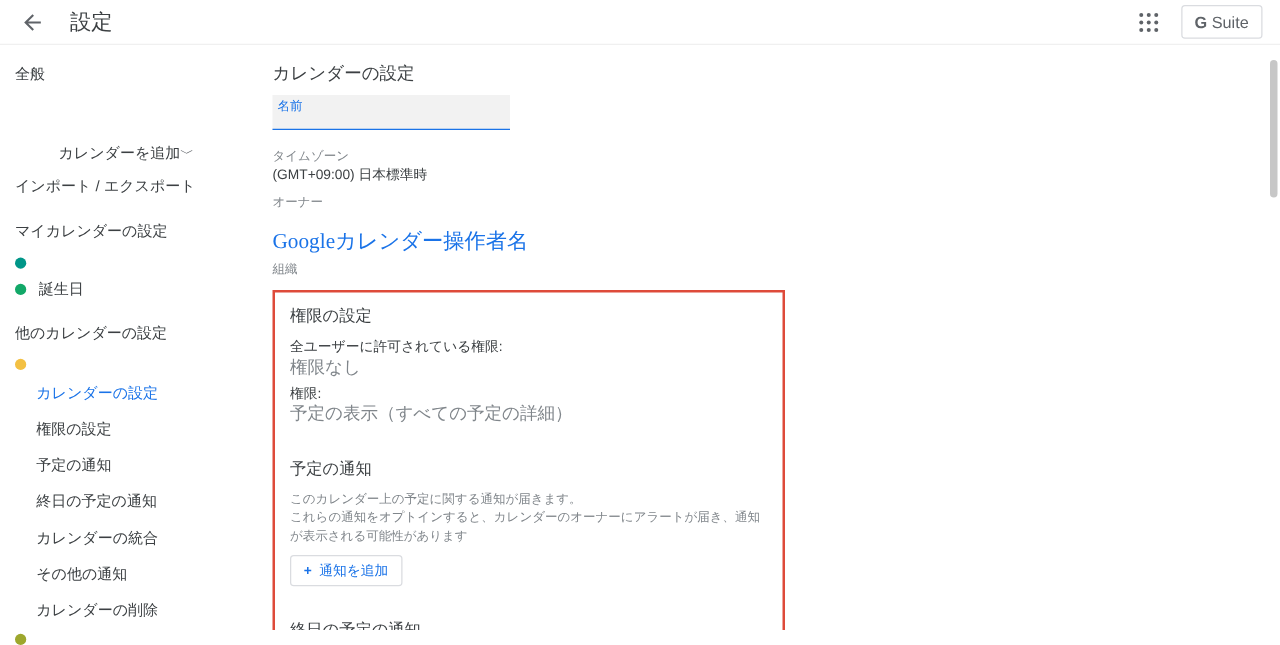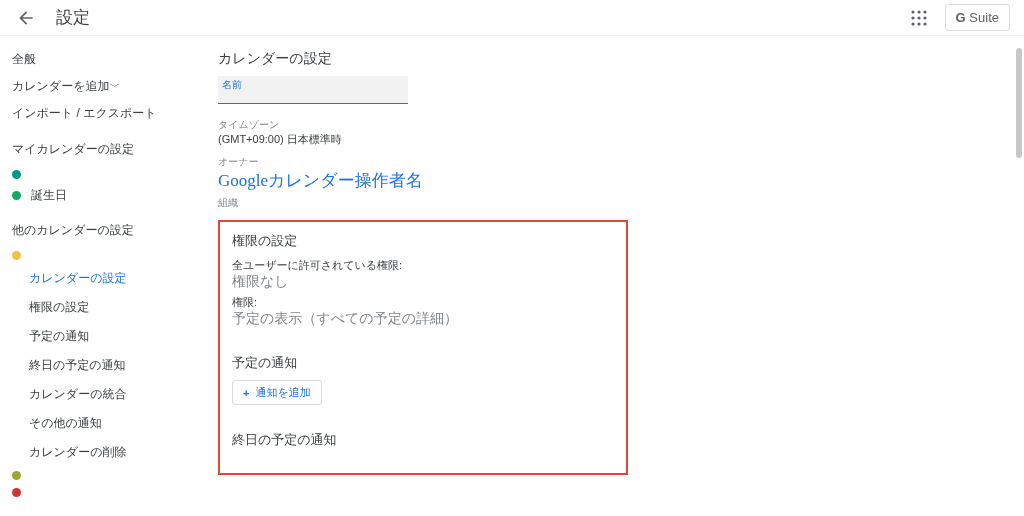--- a/index.html
+++ b/index.html
@@ -7,42 +7,42 @@
 .header { height:36px; display:flex; align-items:center; padding:0 14px; border-bottom:1px solid #f0f0f0; }
 .back-arrow { width:24px; height:24px; display:flex; align-items:center; justify-content:center; border-radius:50%; cursor:pointer; color:#5f6368; margin-right:18px; }
 .title { font-size:17px; color:#3c4043; }
 .spacer { flex:1; }
 .apps-icon { width:24px; height:24px; cursor:pointer; margin-right:14px; color:#5f6368; display:flex; align-items:center; justify-content:center; }
 .gsuite-btn { border:1px solid #dadce0; border-radius:3px; padding:5px 10px; font-size:13px; color:#5f6368; cursor:pointer; background:#fff; }
 .gsuite-btn b { color:#5f6368; font-weight:600; }
 .layout { display:flex; height:calc(100% - 48px); }
 .sidebar { width:200px; padding:10px 0 0 12px; font-size:12px; color:#3c4043; }
 .side-item { padding:5px 0; cursor:pointer; }
-.side-expand { display:flex; align-items:center; justify-content:flex-start; padding:5px 10px 5px 0; cursor:pointer; }
+.side-expand { display:flex; align-items:center; justify-content:center; padding:5px 10px 5px 0; cursor:pointer;margin-top:36px; }
 .chev { color:#5f6368; font-size:11px; }
 .side-sect { margin-top:14px; }
 .side-sect-h { font-size:12px; color:#3c4043; margin-bottom:8px; }
 .side-dot-row { display:flex; align-items:center; padding:4px 0; cursor:pointer; }
 .dot { width:9px; height:9px; border-radius:50%; margin-right:10px; }
 .dot-teal { background:#009688; }
 .dot-green { background:#12a868; }
 .dot-yellow { background:#f3c043; }
 .dot-olive { background:#9da72d; }
 .dot-red { background:#d43333; }
 .indent-list { margin-left:16px; border-left:1px solid transparent; }
 .indent-item { padding:6px 0 6px 0; font-size:12px; color:#3c4043; cursor:pointer; }
 .indent-item.active { color:#1a73e8; }
 .content { flex:1; padding:14px 0 0 18px; overflow:auto; }
 .sect-title { font-size:14px; color:#3c4043; margin-bottom:8px; }
 .name-input { position:relative; width:190px; margin-bottom:14px; }
 .name-label { font-size:10px; color:#1a73e8; position:absolute; top:2px; left:4px; }
 .name-field { width:100%; background:#f2f2f2; border:none; border-bottom:1.5px solid #1a73e8; height:28px; padding:10px 4px 2px 4px; font-size:11px; color:#3c4043; }
 .small-label { font-size:10px; color:#80868b; margin-top:4px; }
 .small-val { font-size:11px; color:#3c4043; margin-bottom:8px; }
-.owner-link, .org-link { color:#1a73e8; font-size:17px; font-family:"Comic Sans MS","Hiragino Maru Gothic Pro",cursive; margin-bottom:4px; }
+.owner-link, .org-link { color:#1a73e8; font-size:17px; font-family:"Comic Sans MS","Hiragino Maru Gothic Pro",cursive; margin-bottom:4px;margin-top:12px; }
 .org-link { font-family:"Hiragino Sans",Arial,sans-serif; font-size:17px; }
 .red-box { border:2px solid #de4a3a; width:410px; margin-top:10px; padding:10px 12px 16px 12px; }
 .section-head { font-size:13px; color:#3c4043; margin-bottom:8px; }
 .perm-k { font-size:11px; color:#3c4043; margin-top:4px; }
 .perm-v { font-size:14px; color:#80868b; }
 .notif-desc { font-size:10px; color:#80868b; line-height:1.5; margin-bottom:7px; }
 .add-notif { display:inline-flex; align-items:center; border:1px solid #dadce0; border-radius:3px; padding:4px 10px; font-size:11px; color:#1a73e8; cursor:pointer; background:#fff; }
 .add-notif .plus { margin-right:6px; font-weight:bold; }
 .section-gap { height:26px; }
 .scrollbar { position:absolute; top:48px; right:2px; width:6px; height:110px; background:#c7c7c7; border-radius:3px; }
@@ -135,20 +135,22 @@
 
     <div class="red-box">
       <div class="section-head">権限の設定</div>
       <div class="perm-k">全ユーザーに許可されている権限:</div>
       <div class="perm-v">権限なし</div>
       <div class="perm-k">権限:</div>
       <div class="perm-v">予定の表示（すべての予定の詳細）</div>
 
       <div class="section-gap"></div>
       <div class="section-head">予定の通知</div>
+      <div class="notif-desc" style="white-space: pre-line;">このカレンダー上の予定に関する通知が届きます。
+これらの通知をオプトインすると、カレンダーのオーナーにアラートが届き、通知が表示される可能性があります</div>
       <button class="add-notif">
           <span class="plus">+</span>
           <span>通知を追加</span>
         </button>
 
       <div class="section-gap"></div>
       <div class="section-head">終日の予定の通知</div>
       
       
     </div>

